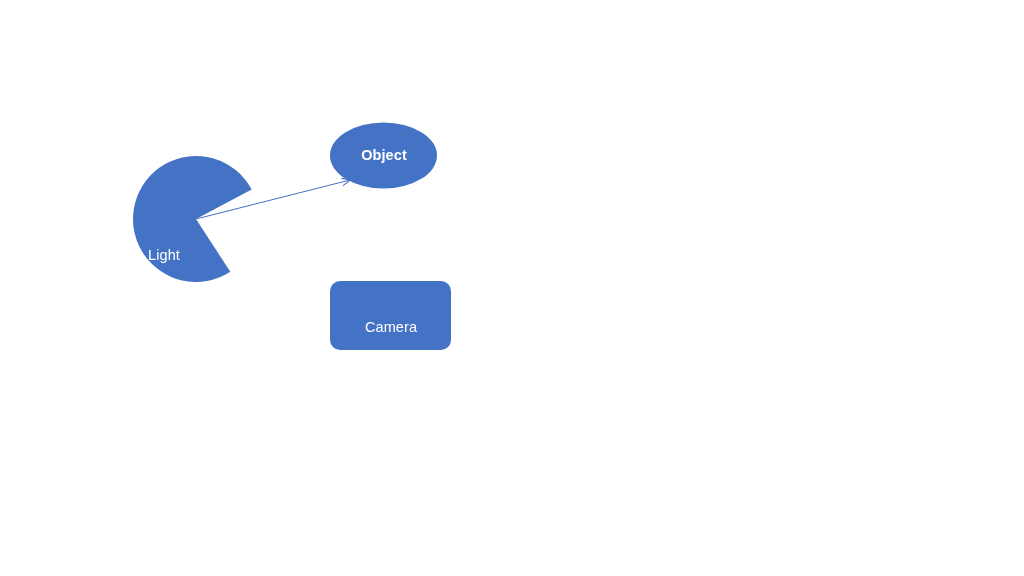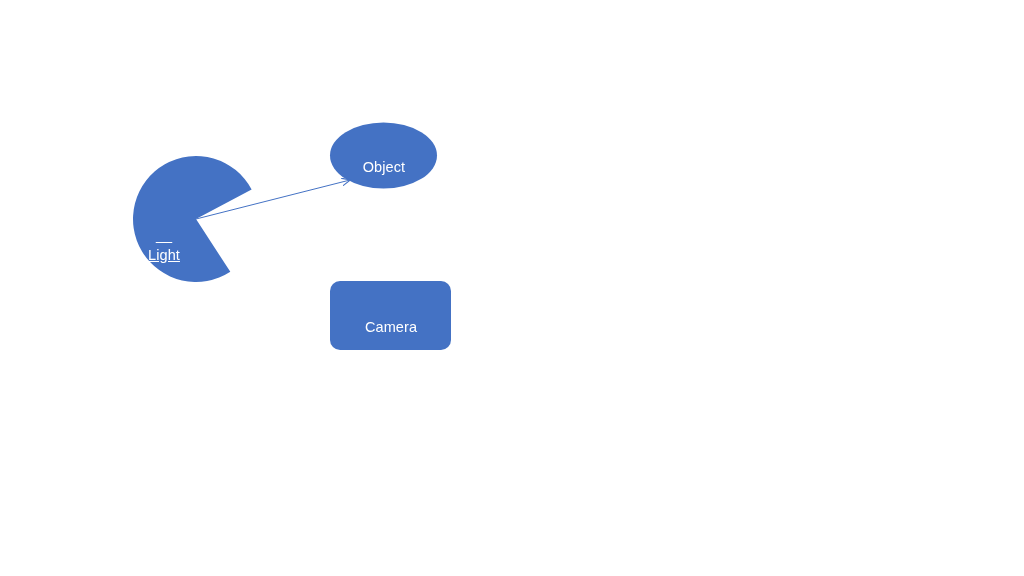--- a/index.html
+++ b/index.html
@@ -37,22 +37,23 @@
     letter-spacing: 0.1px;
     -webkit-font-smoothing: antialiased;
   }
   #label-light-source {
     left: 122px;
     top: 208px;
     width: 84px;
   }
   #label-object {
     left: 333px;
-    top: 158px;
+    top: 146px;
     width: 102px;
+    font-weight: bold;
   }
   #label-camera {
     left: 332px;
     top: 318px;
     width: 118px;
   }
   .label-line {
     display: block;
   }
 </style>
@@ -71,21 +72,21 @@
 
     <path id="shape-light-source" d="M 196 219 L 251.63 189.42 A 63 63 0 1 0 230.31 271.84 Z" fill="#4472C4"></path>
 
     <ellipse id="shape-object" cx="383.5" cy="155.5" rx="53.5" ry="33" fill="#4472C4"></ellipse>
 
     <rect id="shape-camera" x="330" y="281" width="121" height="69" rx="10" ry="10" fill="#4472C4"></rect>
 
     <line id="connector-light-to-object" x1="196" y1="219" x2="350" y2="180" stroke="#4472C4" stroke-width="1" marker-end="url(#arrow-open)"></line>
   </svg>
 
-  <div id="label-light-source" class="shape-label" style="color: rgb(255, 255, 255); text-decoration: underline;">
+  <div id="label-light-source" class="shape-label" style="color: rgb(255, 255, 255);">
     <span class="label-line">Light</span>
     <span class="label-line">Source</span>
   </div>
 
   <div id="label-object" class="shape-label" style="color: rgb(255, 255, 255);">Object</div>
 
   <div id="label-camera" class="shape-label" style="color: rgb(255, 255, 255);">Camera</div>
 
 </div>
 

